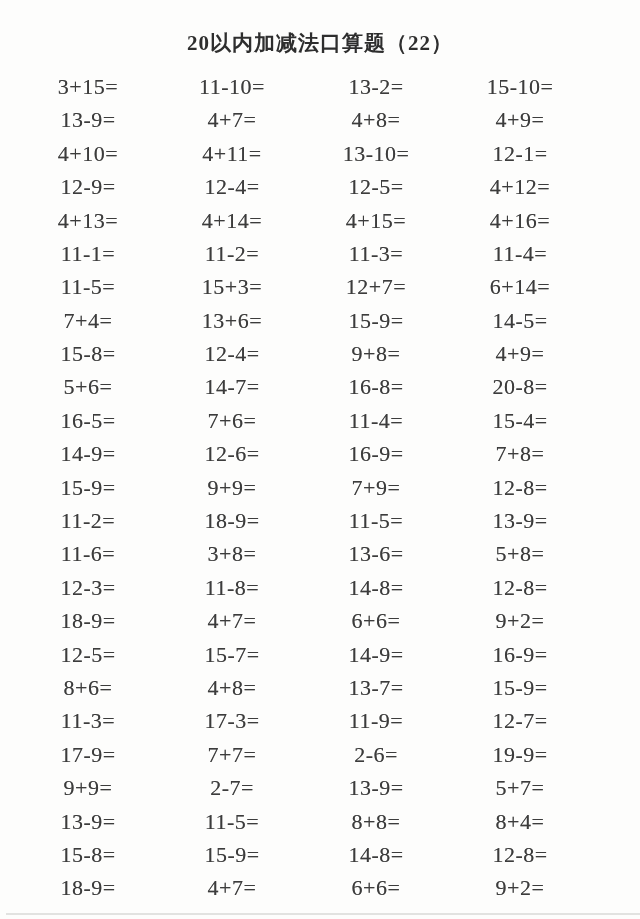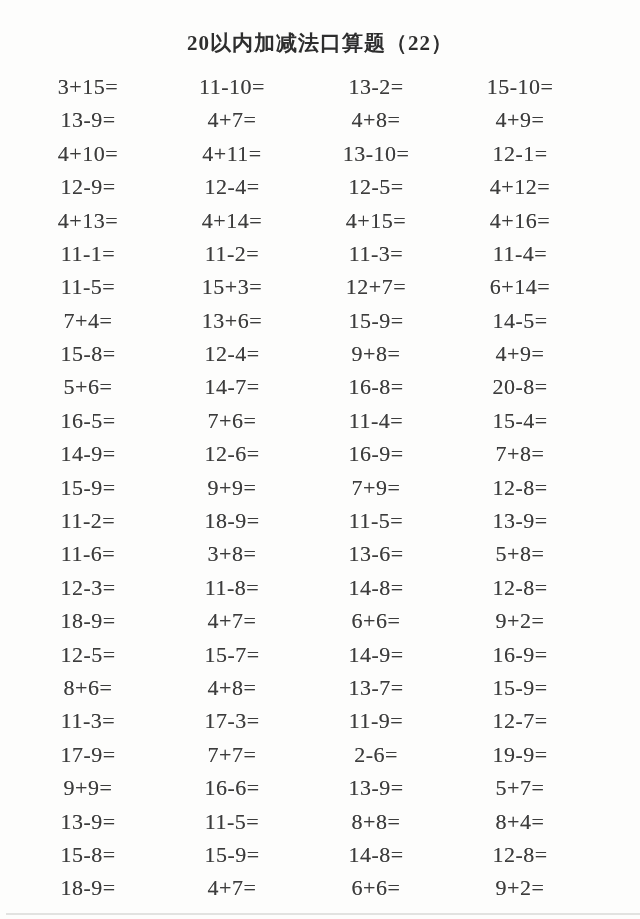--- a/index.html
+++ b/index.html
@@ -134,21 +134,21 @@
       <div class="cell">15-9=</div>
       <div class="cell">11-3=</div>
       <div class="cell">17-3=</div>
       <div class="cell">11-9=</div>
       <div class="cell">12-7=</div>
       <div class="cell">17-9=</div>
       <div class="cell">7+7=</div>
       <div class="cell">2-6=</div>
       <div class="cell">19-9=</div>
       <div class="cell">9+9=</div>
-      <div class="cell">16-6=</div>
+      <div class="cell">2-7=</div>
       <div class="cell">13-9=</div>
       <div class="cell">5+7=</div>
       <div class="cell">13-9=</div>
       <div class="cell">11-5=</div>
       <div class="cell">8+8=</div>
       <div class="cell">8+4=</div>
       <div class="cell">15-8=</div>
       <div class="cell">15-9=</div>
       <div class="cell">14-8=</div>
       <div class="cell">12-8=</div>

